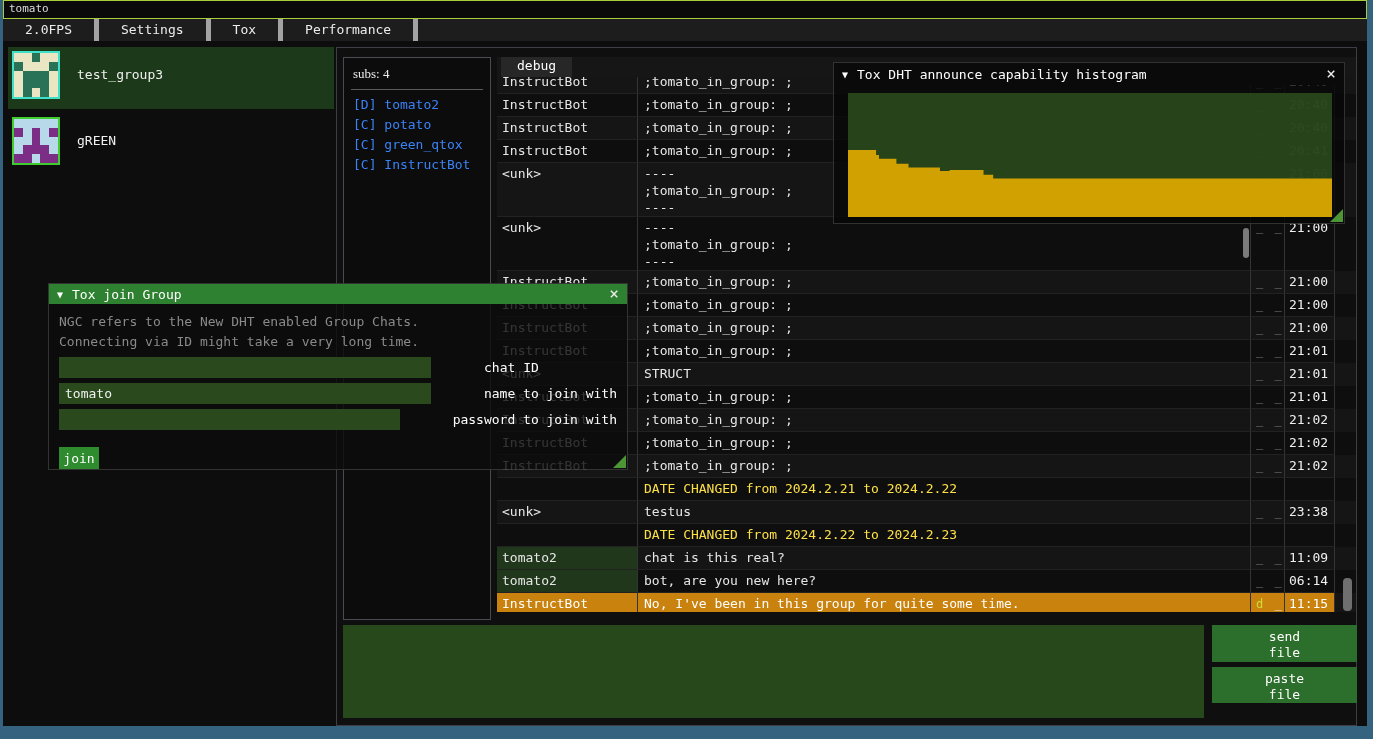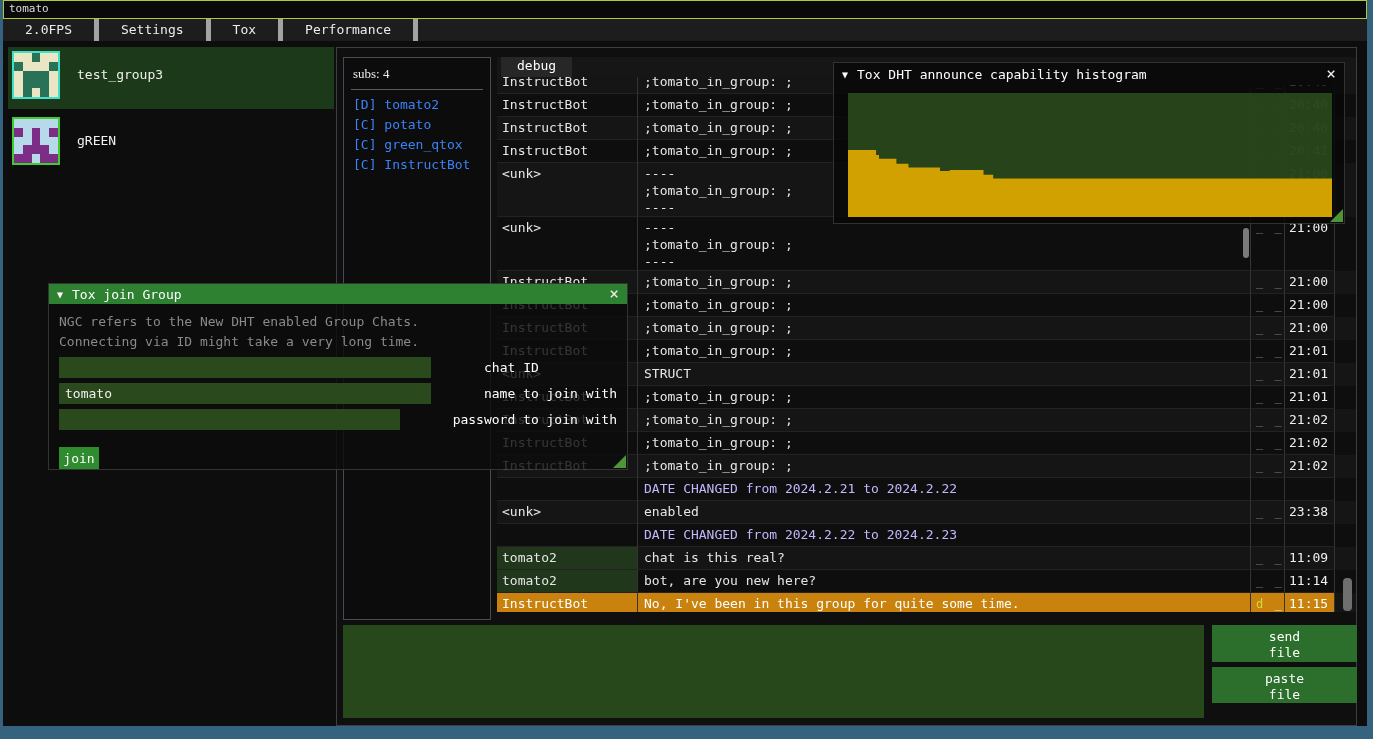--- a/index.html
+++ b/index.html
@@ -42,21 +42,21 @@
   #rows .crow:first-child { margin-top:-6px; }
   #rows .crow:nth-child(odd)  { background:#151515; }
   #rows .crow:nth-child(even) { background:#0e0e0e; }
   .crow > div { border-right:1px solid #343434; border-bottom:1px solid #222;
                 line-height:22px; overflow:hidden; white-space:nowrap; }
   .crow.multi { height:54px; }
   .crow.multi > div { line-height:17px; padding-top:2px; white-space:pre-line; }
   .cname { padding-left:5px; }
   .cname.self { background:var(--name_self_green); }
   .ctext { padding-left:6px; }
-  .crow.date .ctext { color:#c4b5fd; }
+  .crow.date .ctext { color:#fde047; }
   .cstatus { display:block; color:#7c7c7c; letter-spacing:2px; padding-left:5px; font-size:12px; }
   .cstatus.delivered::first-letter { color:var(--delivered_mark); }
   .ctime { padding-left:4px; color:#f0f0f0; }
   .crow.highlight > div { background:var(--highlight_orange); color:#fff; }
   .crow.highlight .cstatus { color:#e8e8d0; }
   .scroll-thumb { position:absolute; background:#6f6f6f; border-radius:4px; }
 
   
   .composer { position:absolute; left:340px; top:625px; width:861px; height:93px;
               background:var(--input_green); }
@@ -283,41 +283,41 @@
             <div class="ctime">21:02</div>
           </div>
           <div class="crow date">
             <div class="cname"></div>
             <div class="ctext">DATE CHANGED from 2024.2.21 to 2024.2.22</div>
             <div class="cstatus"></div>
             <div class="ctime"></div>
           </div>
           <div class="crow">
             <div class="cname">&lt;unk&gt;</div>
-            <div class="ctext">enabled</div>
+            <div class="ctext">testus</div>
             <div class="cstatus">_ _</div>
             <div class="ctime">23:38</div>
           </div>
           <div class="crow date">
             <div class="cname"></div>
             <div class="ctext">DATE CHANGED from 2024.2.22 to 2024.2.23</div>
             <div class="cstatus"></div>
             <div class="ctime"></div>
           </div>
           <div class="crow">
             <div class="cname self">tomato2</div>
             <div class="ctext">chat is this real?</div>
             <div class="cstatus">_ _</div>
             <div class="ctime">11:09</div>
           </div>
           <div class="crow">
             <div class="cname self">tomato2</div>
             <div class="ctext">bot, are you new here?</div>
             <div class="cstatus">_ _</div>
-            <div class="ctime">11:14</div>
+            <div class="ctime">06:14</div>
           </div>
           <div class="crow highlight">
             <div class="cname">InstructBot</div>
             <div class="ctext">No, I've been in this group for quite some time.</div>
             <div class="cstatus delivered">d _</div>
             <div class="ctime">11:15</div>
           </div>
         </div>
       <div class="scroll-thumb" style="left:746px; top:151px; width:6px; height:30px; background:#7a7a7a;"></div>
       <div class="scroll-thumb" style="left:846px; top:501px; width:9px; height:33px;"></div>

